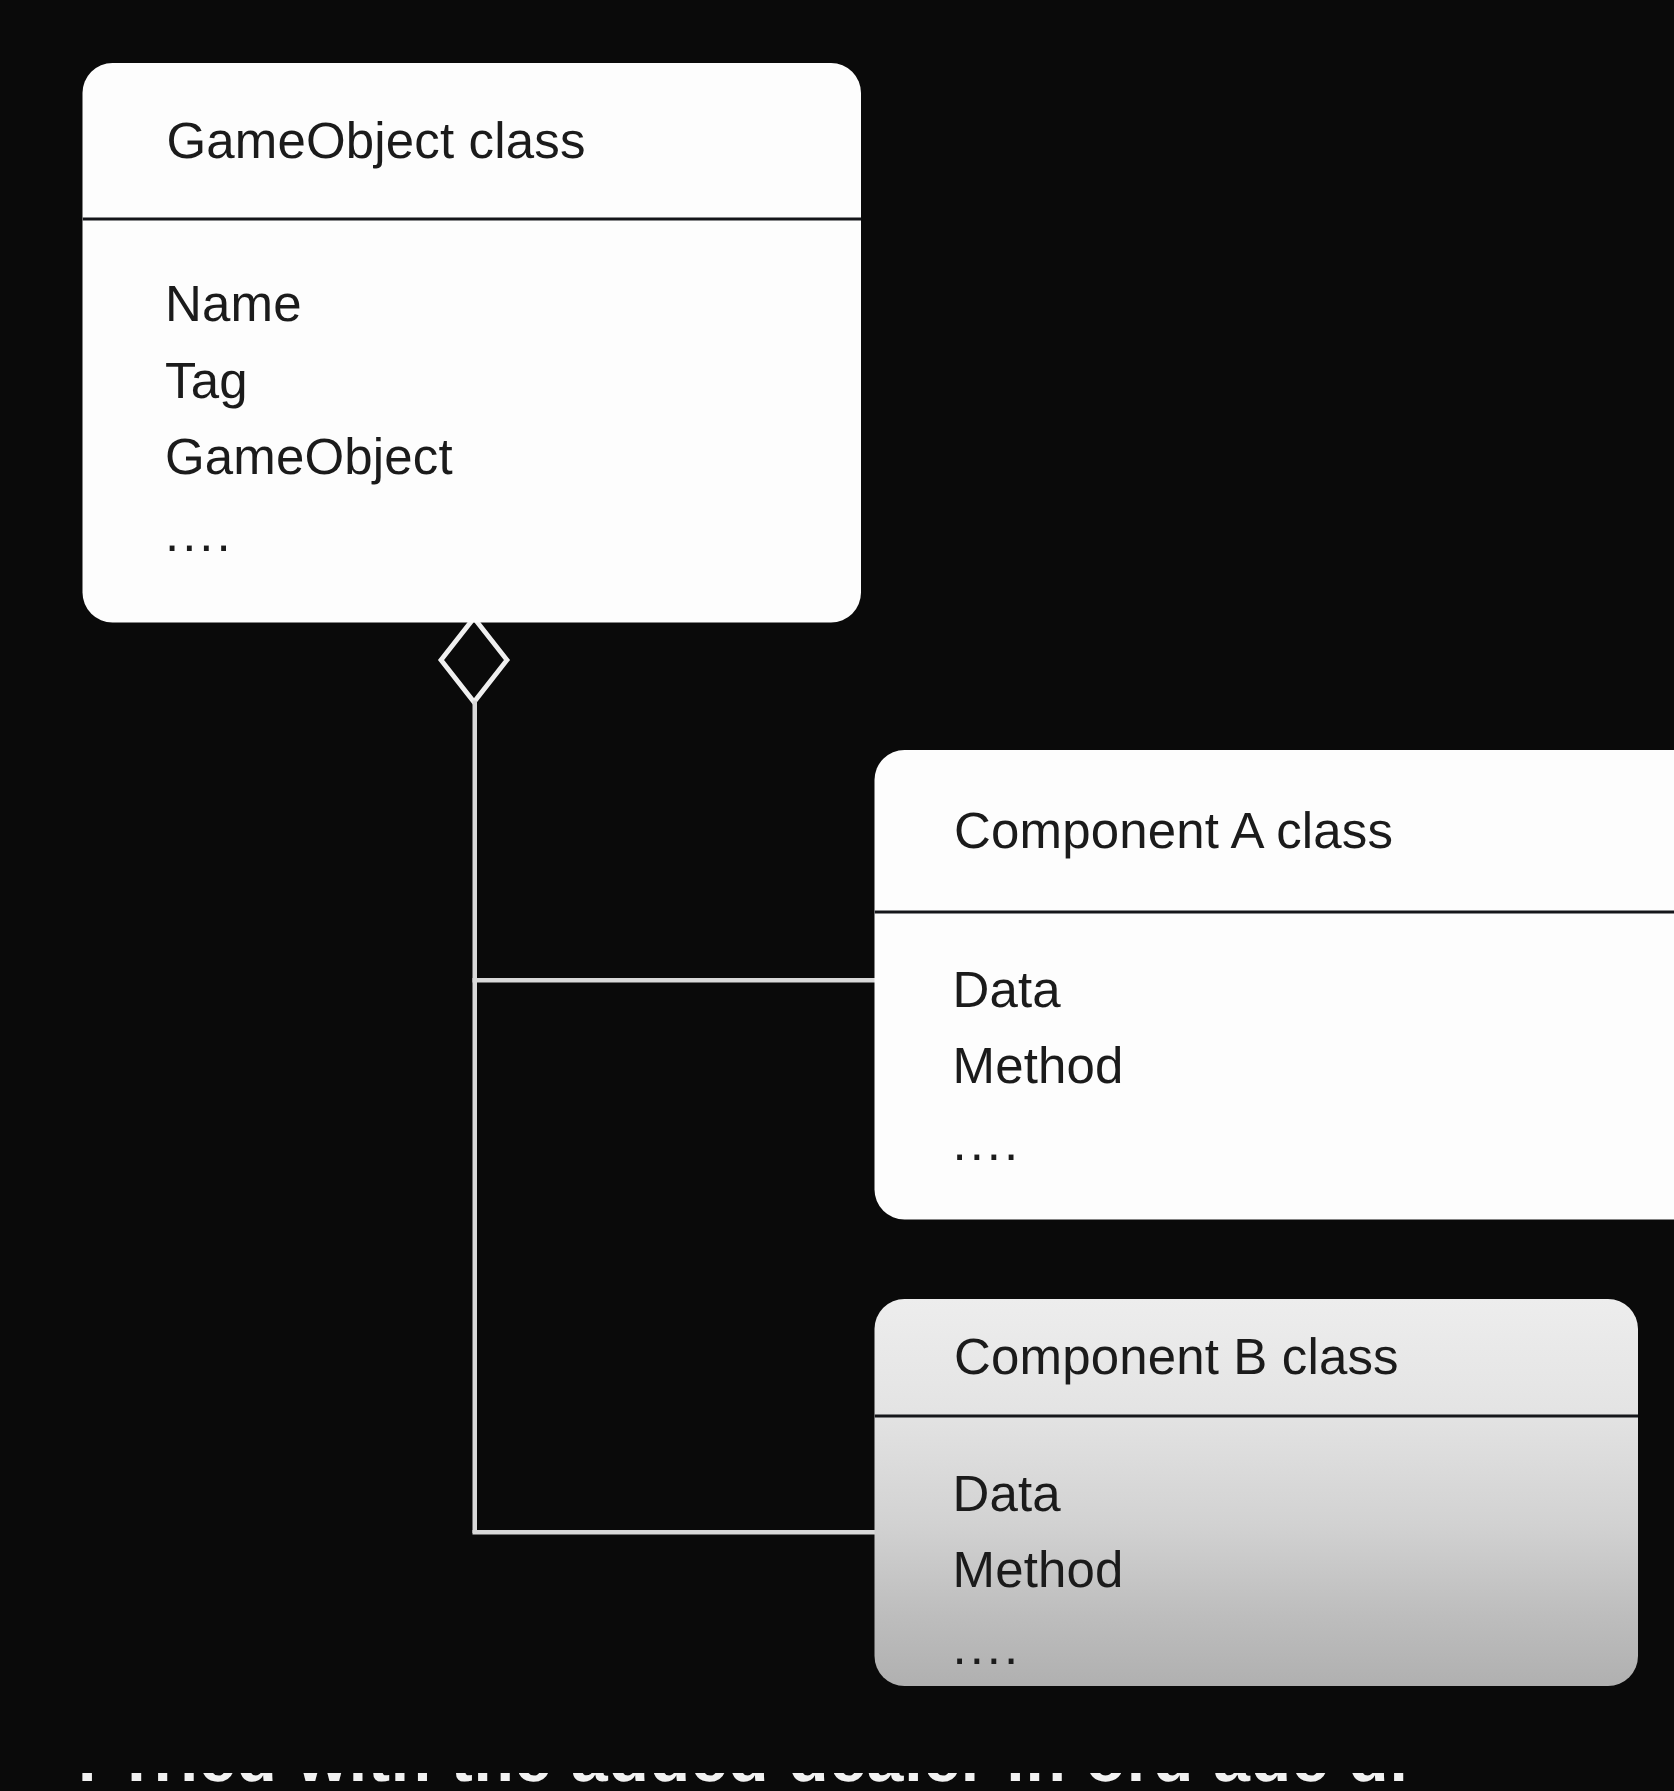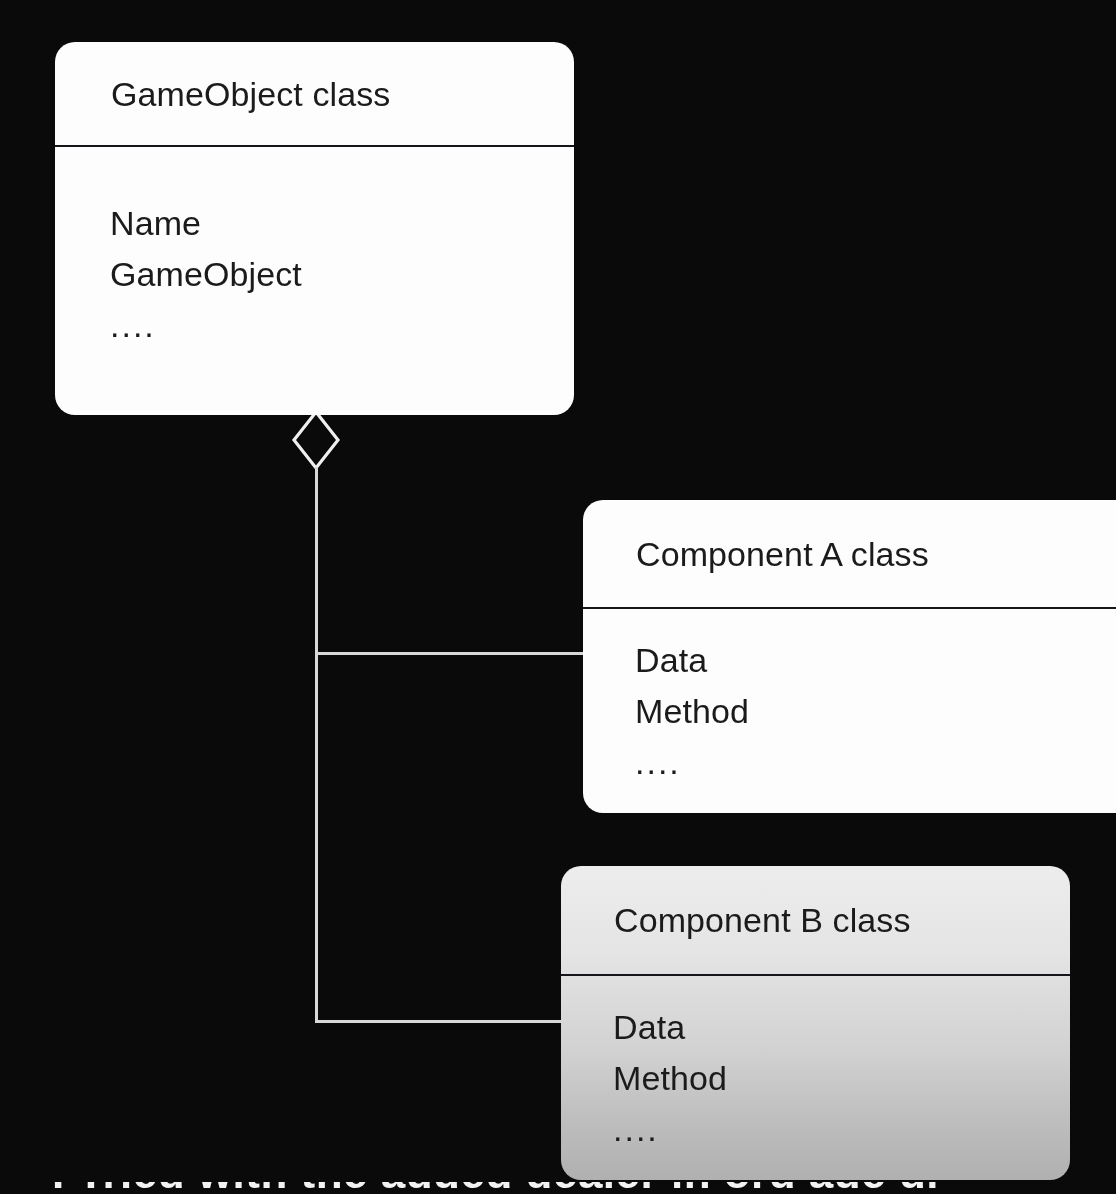--- a/index.html
+++ b/index.html
@@ -91,36 +91,36 @@
   }
 
   
   #box-gameobject {
     left: 55px;
     top: 42px;
     width: 519px;
     height: 373px;
   }
   #box-gameobject .class-header { height: 103px; padding-left: 56px; }
-  #box-gameobject .class-body   { padding: 31px 12px 0 55px; margin-top: 20px; }
+  #box-gameobject .class-body   { padding: 31px 12px 0 55px; }
 
   #box-component-a {
     left: 583px;
     top: 500px;
     width: 582px;
     height: 313px;
   }
   #box-component-a .class-header { height: 107px; padding-left: 53px; }
   #box-component-a .class-body   { padding: 26px 0 0 52px; }
 
   #box-component-b {
-    left: 561px;
+    left: 583px;
     top: 866px;
     width: 509px;
-    height: 314px;
+    height: 258px;
   }
   #box-component-b .class-header { height: 108px; padding-left: 53px; }
   #box-component-b .class-body   { padding: 26px 0 0 52px; }
 
   
   #bottom-caption-strip {
     position: absolute;
     left: 0;
     top: 1182px;
     width: 1116px;
@@ -154,20 +154,21 @@
     <line x1="315" y1="1021.5" x2="584" y2="1021.5" stroke="#d9d9d9" stroke-width="3"></line>
   </svg>
 
   <div class="uml-class light" id="box-gameobject">
     <div class="class-header">
       <span class="class-title">GameObject class</span>
     </div>
     <div class="class-divider"></div>
     <div class="class-body">
       <div class="member-row">Name</div>
+      <div class="member-row">Tag</div>
       <div class="member-row">GameObject</div>
       <div class="member-row ellipsis">....</div>
     </div>
   </div>
 
   <div class="uml-class light" id="box-component-a">
     <div class="class-header">
       <span class="class-title">Component A class</span>
     </div>
     <div class="class-divider"></div>

